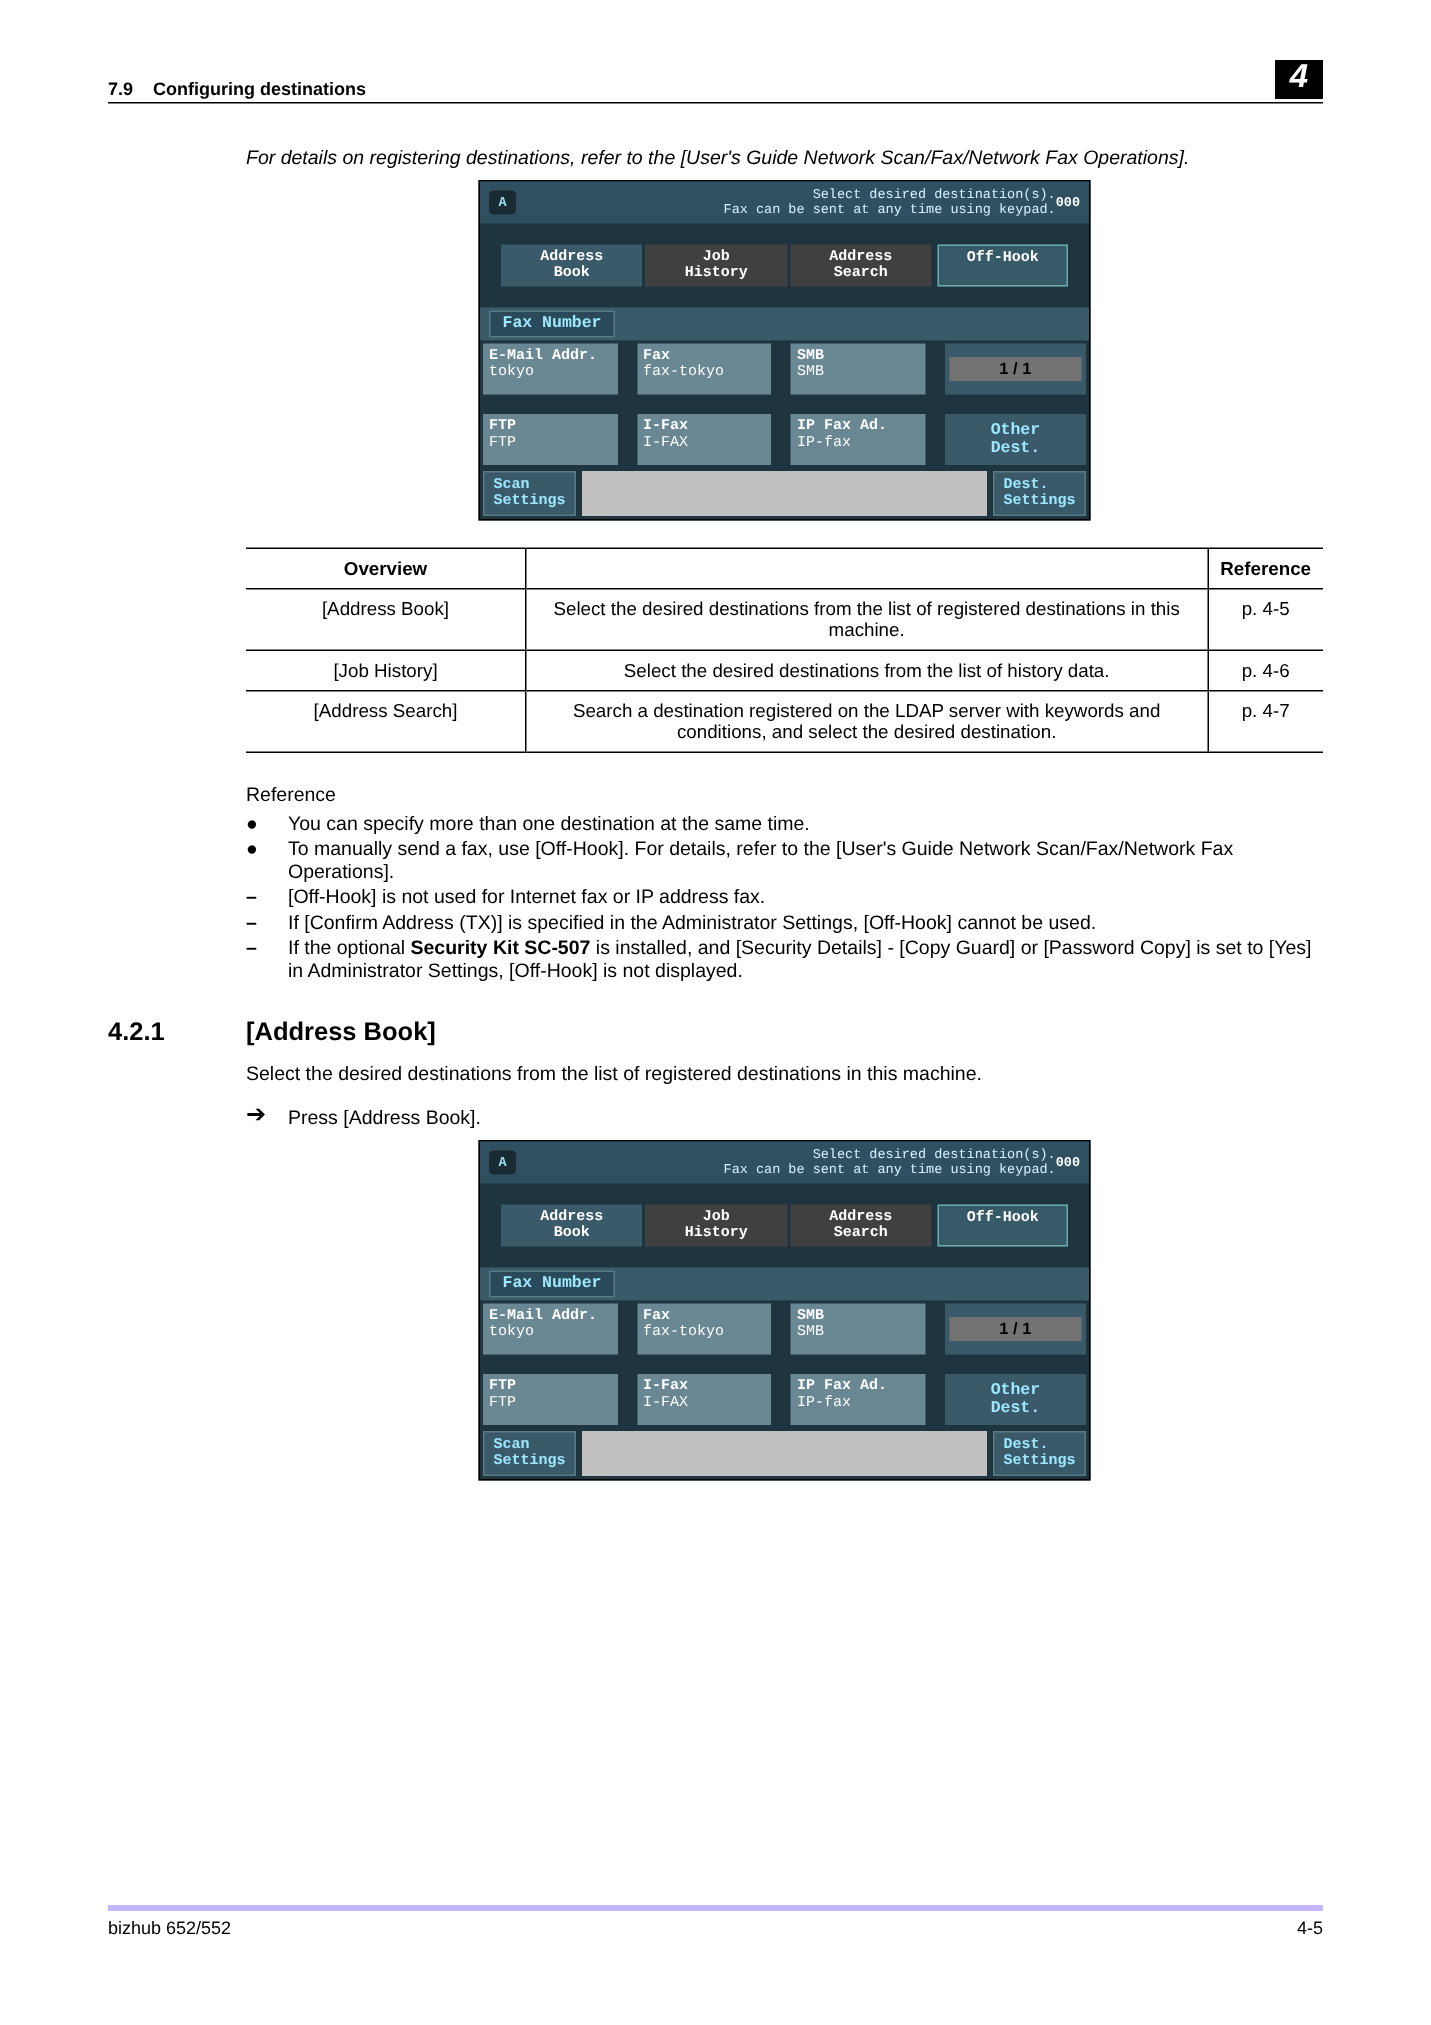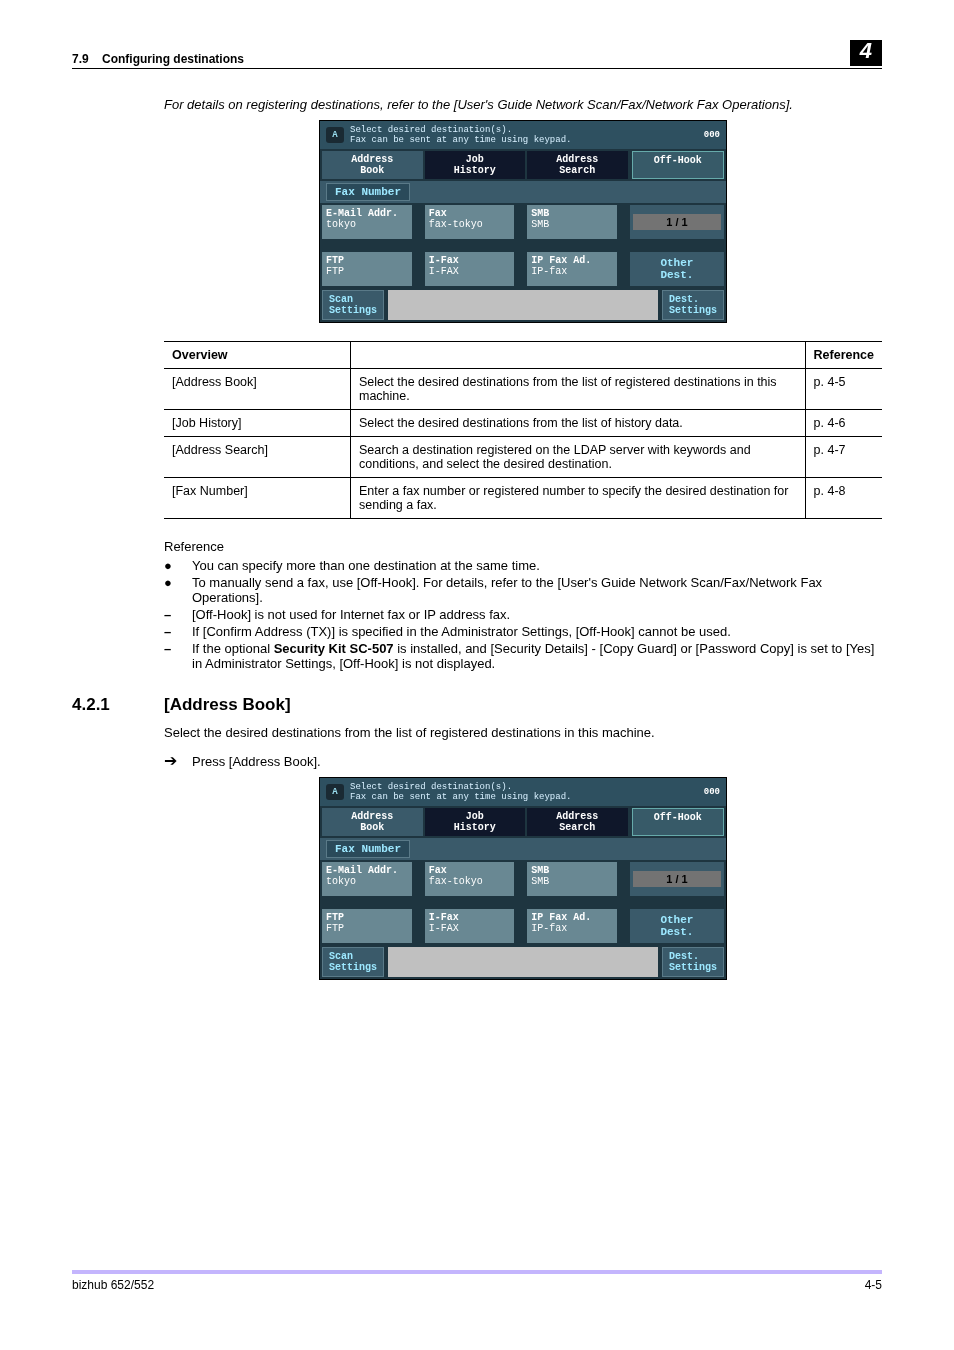--- a/index.html
+++ b/index.html
@@ -58,27 +58,27 @@
     color: #d8f0ff;
     display: flex;
     padding: 4px 6px;
     font-size: 9px;
     align-items: center;
   }
   .ss-top-icon {
     width: 18px; height: 16px; background:#1a2a33; border-radius:3px; margin-right:6px;
     display:flex; align-items:center; justify-content:center; color:#9de; font-weight:bold;
   }
-  .ss-top-text { flex:1; }
+  .ss-top-text { flex:1;text-align:right; }
   .ss-top-num { color:#fff; font-weight:bold; font-family:"Courier New"; }
   .ss-tabs {
-    display:flex; background:#1e3540; gap:2px; padding:2px;
+    display:flex; background:#1e3540; gap:2px; padding:14px;
   }
   .ss-tab {
-    flex:1; background:#0f172a; color:#fff; text-align:center; padding:3px 0; font-weight:bold;
+    flex:1; background:#404040; color:#fff; text-align:center; padding:3px 0; font-weight:bold;
     font-size:10px; line-height:11px;
   }
   .ss-tab.sel { background:#3a5a6a; }
   .ss-tab.off { flex:0.9; background:#375a68; border:1px solid #6aa; margin-left:2px;}
   .ss-fax-row { background:#3a5a6a; padding:2px 6px;}
   .ss-fax-tab {
     display:inline-block; background:#2a4a5a; color:#9de8ff; padding:2px 8px; font-weight:bold;
     border:1px solid #5a7a88;
     text-align:center;
   }
@@ -108,21 +108,21 @@
     width: 100%;
     border-collapse: collapse;
     font-size: 12.5px;
     margin-bottom: 20px;
   }
   table.ovtable th, table.ovtable td {
     border-left: none; border-right: none;
     border-top: 1px solid #000;
     border-bottom: 1px solid #000;
     padding: 6px 8px;
-    text-align: left;
+    text-align: center;
     vertical-align: top;
   }
   table.ovtable th { font-weight: bold; }
   table.ovtable td+td, table.ovtable th+th { border-left: 1px solid #000; }
   table.ovtable .col1 { width: 170px; }
   table.ovtable .col3 { width: 60px; text-align:left;}
   .ref-block { font-size: 13px; margin-bottom: 24px;}
   .ref-block p.lbl { margin: 0 0 4px 0; }
   .ref-block ul { margin:0; padding:0; list-style:none;}
   .ref-block li { display:flex; margin-bottom:2px;}
@@ -227,25 +227,20 @@
       <tr>
             <td>[Job History]</td>
             <td>Select the desired destinations from the list of history data.</td>
             <td>p. 4-6</td>
           </tr>
       <tr>
             <td>[Address Search]</td>
             <td>Search a destination registered on the LDAP server with keywords and conditions, and select the desired destination.</td>
             <td>p. 4-7</td>
           </tr>
-      <tr>
-            <td>[Fax Number]</td>
-            <td>Enter a fax number or registered number to specify the desired destination for sending a fax.</td>
-            <td>p. 4-8</td>
-          </tr>
     </tbody>
       </table>
 
     <div class="ref-block">
       <p class="lbl">Reference</p>
       <ul id="ref-list">
           <li>
             <span class="bul">●</span>
             <span class="txt">You can specify more than one destination at the same time.</span>
           </li>

